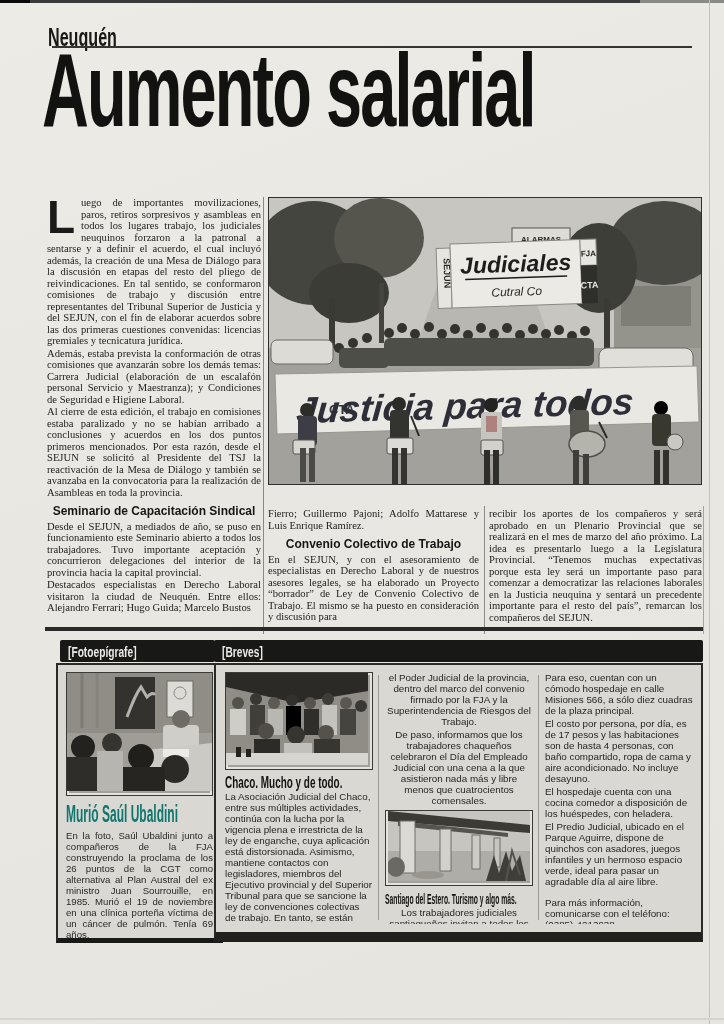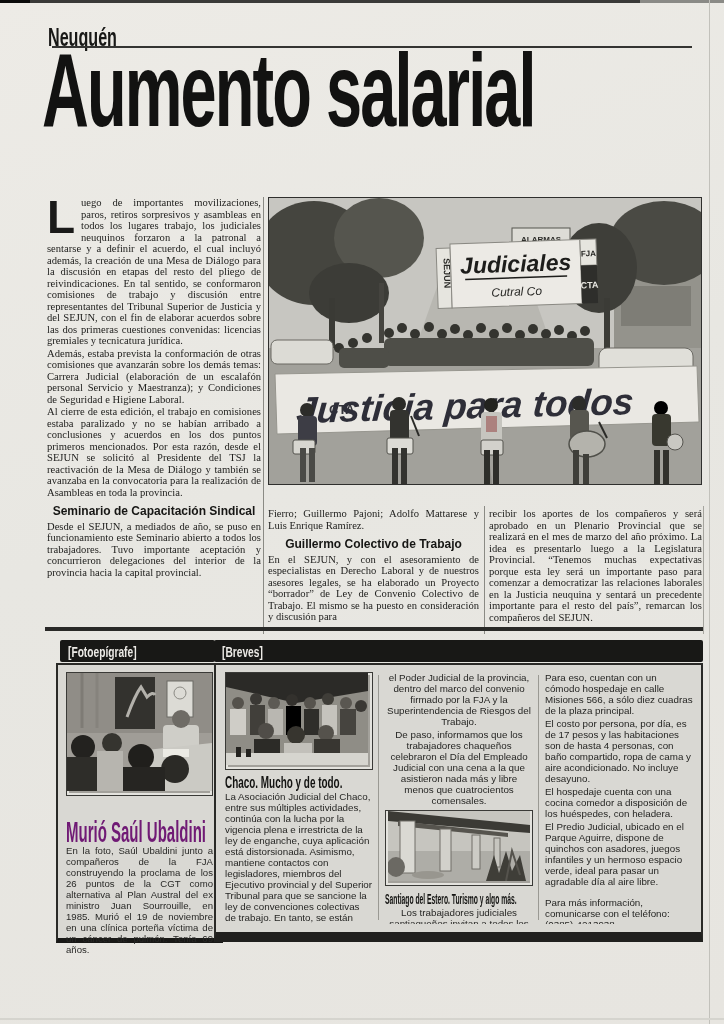--- a/index.html
+++ b/index.html
@@ -46,21 +46,21 @@
   .thick-rule { position:absolute; left:45px; top:627px; width:658px; height:4px; background:#29292六; background:#292927; }
 
   
   .boxbar { height:22px; background:#181816; border-radius:2px; color:#eceae6; display:flex; align-items:center; padding-left:8px; font-size:15px; }
   .boxbar .cond { transform:scaleX(0.68); }
   .box-foto { position:absolute; left:56px; top:640px; width:167px; height:302px; }
   .box-foto .boxbar { width:155px; margin-left:4px; }
   .box-body { background:#d9d8d3; border:2px solid #2a2a27; border-bottom:5px solid #191917; padding:7px 8px; }
   .box-foto .box-body { height:280px; margin-top:1px; }
   .boxtext { font-family:"Liberation Sans",sans-serif; font-size:9.6px; line-height:11px; color:#29292七; color:#292927; text-align:justify; }
-  .foto-headline { margin:19px 0 4px 0; font-size:30px; color:#701a75; height:26px; }
+  .foto-headline { margin:4px 0 4px 0; font-size:24px; color:#0f766e; height:26px; }
   .foto-headline .cond { transform:scaleX(0.5); }
 
   .box-breves { position:absolute; left:214px; top:640px; width:489px; height:302px; }
   .box-breves .boxbar { width:100%; }
   .box-breves .box-body { height:279px; margin-top:1px; position:relative; border-bottom:10px solid #20201e; }
   .bcol { position:absolute; top:7px; width:148px; height:252px; overflow:hidden; }
   .bcolA { left:9px; } .bcolB { left:169px;text-align:center; } .bcolC { left:329px; }
   .bsep { position:absolute; top:10px; width:1px; height:245px; background:#9a9993; }
   .bsep1 { left:162px; } .bsep2 { left:322px; }
   .btext { font-family:"Liberation Sans",sans-serif; font-size:9.8px; line-height:11px; color:#262624; }
@@ -84,20 +84,21 @@
   <div class="kicker"><span class="cond">Neuquén</span></div>
   <div class="kicker-rule"></div>
   <h1 class="title"><span class="cond">Aumento salarial</span></h1>
 
   <div class="col col1">
     <p><span class="dropcap">L</span><span>uego de importantes movilizaciones, paros, retiros sorpresivos y asambleas en todos los lugares trabajo, los judiciales neuquinos forzaron a la patronal a sentarse y a definir el acuerdo, el cual incluyó además, la creación de una Mesa de Diálogo para la discusión en etapas del resto del pliego de reivindicaciones. En tal sentido, se conformaron comisiones de trabajo y discusión entre representantes del Tribunal Superior de Justicia y del SEJUN, con el fin de elaborar acuerdos sobre las dos primeras cuestiones convenidas: licencias gremiales y tecnicatura jurídica.</span></p>
     <p>Además, estaba prevista la conformación de otras comisiones que avanzarán sobre los demás temas: Carrera Judicial (elaboración de un escalafón personal Servicio y Maestranza); y Condiciones de Seguridad e Higiene Laboral.</p>
     <p>Al cierre de esta edición, el trabajo en comisiones estaba paralizado y no se habían arribado a conclusiones y acuerdos en los dos puntos primeros mencionados. Por esta razón, desde el SEJUN se solicitó al Presidente del TSJ la reactivación de la Mesa de Diálogo y también se avanzaba en la convocatoria para la realización de Asambleas en toda la provincia.</p>
     <h3 class="subhead">Seminario de Capacitación Sindical</h3>
     <p>Desde el SEJUN, a mediados de año, se puso en funcionamiento este Seminario abierto a todos los trabajadores. Tuvo importante aceptación y concurrieron delegaciones del interior de la provincia hacia la capital provincial.</p>
+    <p>Destacados especialistas en Derecho Laboral visitaron la ciudad de Neuquén. Entre ellos: Alejandro Ferrari; Hugo Guida; Marcelo Bustos</p>
   </div>
   <div class="vrule vr1"></div>
 
   <div class="photo-main">
     <svg width="432" height="286" viewBox="0 0 432 286">
       <rect x="0" y="0" width="432" height="286" fill="#c7c6c1"></rect>
 
       <polygon points="150,140 280,140 250,55 180,55" fill="#b8b7b1"></polygon>
 
       <ellipse cx="45" cy="55" rx="58" ry="52" fill="#45453f"></ellipse>
@@ -204,21 +205,21 @@
             <rect x="3" y="48" width="6" height="36" fill="#32322d"></rect>
             <rect x="12" y="48" width="6" height="36" fill="#32322d"></rect>
             <circle cx="24" cy="40" r="8" fill="#c9c8c2" stroke="#55544f"></circle>
           </g>
       </g>
     </svg>
   </div>
 
   <div class="col col2">
     <p>Fierro; Guillermo Pajoni; Adolfo Mattarese y Luis Enrique Ramírez.</p>
-    <h3 class="subhead">Guillermo Colectivo de Trabajo</h3>
+    <h3 class="subhead">Convenio Colectivo de Trabajo</h3>
     <p>En el SEJUN, y con el asesoramiento de especialistas en Derecho Laboral y de nuestros asesores legales, se ha elaborado un Proyecto “borrador” de Ley de Convenio Colectivo de Trabajo. El mismo se ha puesto en consideración y discusión para</p>
   </div>
   <div class="vrule vr2"></div>
   <div class="col col3">
     <p>recibir los aportes de los compañeros y será aprobado en un Plenario Provincial que se realizará en el mes de marzo del año próximo. La idea es presentarlo luego a la Legislatura Provincial. “Tenemos muchas expectativas porque esta ley será un importante paso para comenzar a democratizar las relaciones laborales en la Justicia neuquina y sentará un precedente importante para el resto del país”, remarcan los compañeros del SEJUN.</p>
   </div>
   <div class="vrule vr3"></div>
 
   <div class="thick-rule"></div>
 

